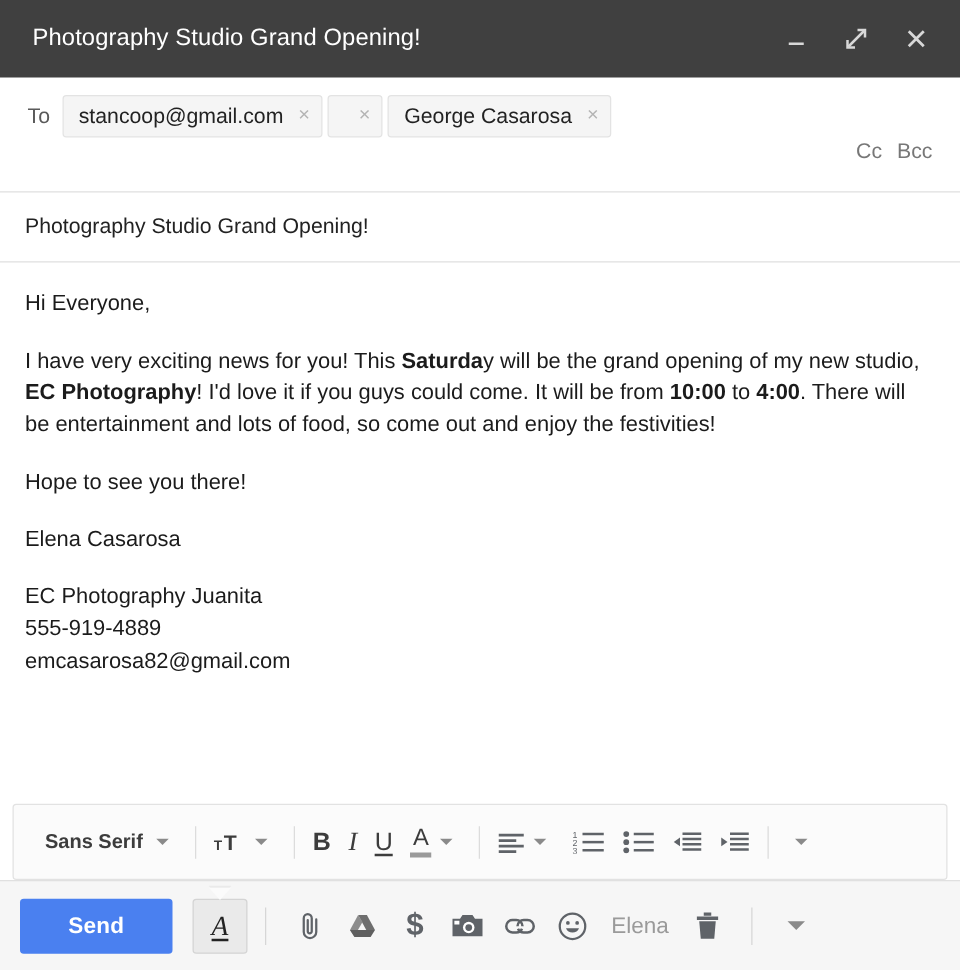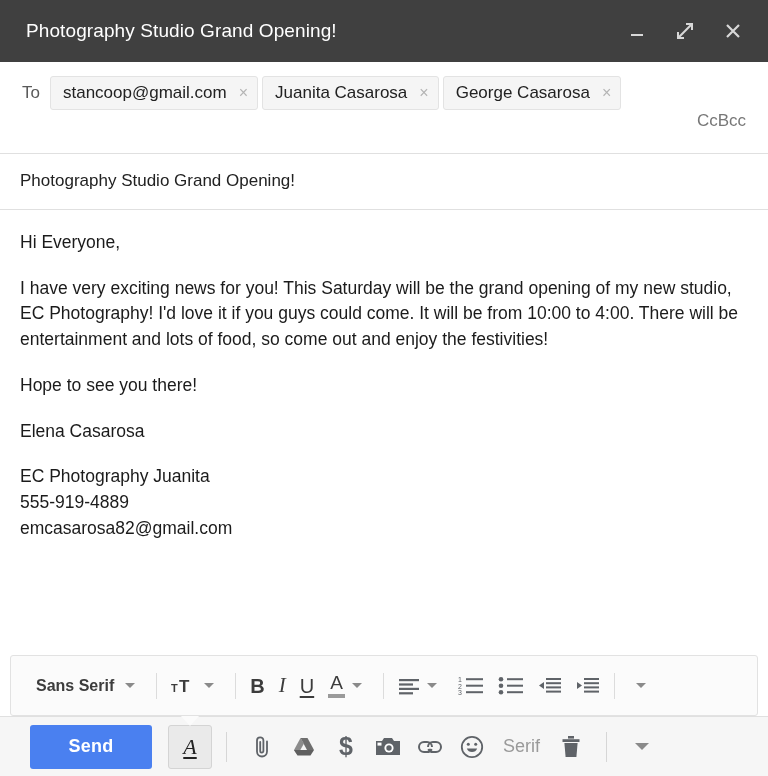--- a/index.html
+++ b/index.html
@@ -106,21 +106,21 @@
     margin-left: 12px;
     color: #b4b4b4;
     font-size: 16px;
     line-height: 1;
     cursor: pointer;
     font-family: "Liberation Sans", sans-serif;
   }
   .ccbcc {
     flex: none;
     display: flex;
-    gap: 0;
+    gap: 12px;
     align-self: flex-end;
     padding-bottom: 8px;
     padding-right: 4px;
     margin-left: 10px;
   }
   .ccbcc span {
     color: #777777;
     font-size: 17px;
     cursor: pointer;
   }
@@ -143,21 +143,21 @@
     box-sizing: border-box;
     overflow: hidden;
     font-size: 17.5px;
     color: #1b1b1b;
     line-height: 1.47;
     cursor: text;
   }
   .body-area p { margin: 0 0 20px 0; }
   .body-area p:last-child { margin-bottom: 0; }
   .sig-line { margin: 0; }
-  .bold { font-weight: normal; }
+  .bold { font-weight: bold; }
 
   
   .format-toolbar {
     flex: none;
     margin: 0 10px 0 10px;
     border: 1px solid #e2e2e2;
     border-radius: 3px;
     background: #fbfbfb;
     height: 61px;
     display: flex;
@@ -214,26 +214,26 @@
     flex-direction: column;
     align-items: center;
     line-height: 1;
   }
   .tb-colorA .glyph { font-size: 19px; color: #3c3c3c; }
   .tb-colorA .bar { width: 17px; height: 4px; background: #9a9a9a; margin-top: 2px; }
 
   
   .action-bar {
     flex: none;
-    height: 60px;
+    height: 72px;
     background: #f6f6f6;
     border-top: 1px solid #e0e0e0;
     display: flex;
     align-items: center;
-    padding: 0 14px 0 30px;
+    padding: 0 14px 0 16px;
     box-sizing: border-box;
     position: relative;
   }
   .send-button {
     background: #4a80f0;
     color: #ffffff;
     font-size: 18px;
     font-weight: bold;
     border: none;
     border-radius: 3px;
@@ -343,21 +343,20 @@
   </div>
 
   <div class="recipients">
     <div class="to-label">To</div>
     <div class="chips-area">
       <div class="chip">
         <span class="chip-label">stancoop@gmail.com</span>
         <span class="chip-remove">×</span>
       </div>
       <div class="chip">
-        <span class="chip-label">Juanita Casarosa</span>
         <span class="chip-remove">×</span>
       </div>
       <div class="chip">
         <span class="chip-label">George Casarosa</span>
         <span class="chip-remove">×</span>
       </div>
     </div>
     <div class="ccbcc">
       <span>Cc</span>
       <span>Bcc</span>
@@ -520,21 +519,21 @@
 
     <div class="ab-icon">
       <svg width="26" height="26" viewBox="0 0 26 26" aria-hidden="true">
         <circle cx="13" cy="13" r="10.2" fill="none" stroke="#5f6368" stroke-width="1.8"></circle>
         <circle cx="9.3" cy="10.3" r="1.5" fill="#5f6368"></circle>
         <circle cx="16.7" cy="10.3" r="1.5" fill="#5f6368"></circle>
         <path d="M7.8 14.5 a5.6 5.6 0 0 0 10.4 0 Z" fill="#5f6368"></path>
       </svg>
     </div>
 
-    <div class="saved-text">Serif</div>
+    <div class="saved-text">Elena</div>
 
     <div class="ab-icon">
       <svg width="24" height="26" viewBox="0 0 24 26" aria-hidden="true">
         <rect x="9" y="2" width="6" height="2.6" fill="#5f6368"></rect>
         <rect x="3.5" y="5.2" width="17" height="2.8" fill="#5f6368"></rect>
         <path d="M5.4 9 L18.6 9 L17.4 23 L6.6 23 Z" fill="#5f6368"></path>
       </svg>
     </div>
 
     <div class="ab-sep"></div>

